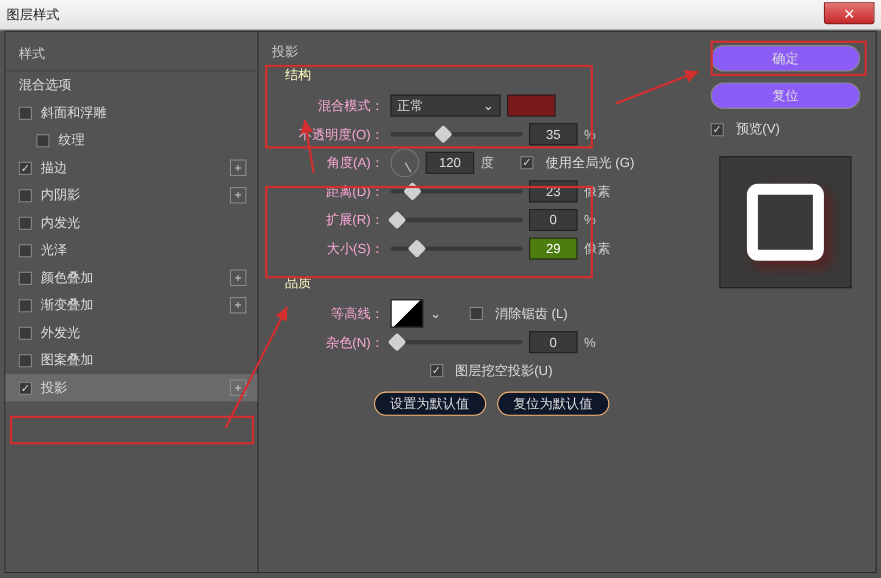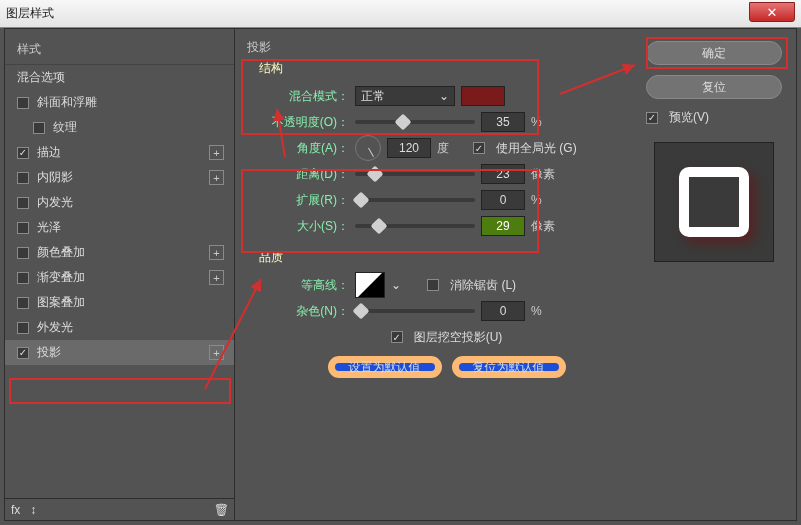--- a/index.html
+++ b/index.html
@@ -15,37 +15,37 @@
 .cbox{width:12px;height:12px;border:1px solid #8a8a8a;background:#3a3a3a;margin-right:8px;display:flex;align-items:center;justify-content:center;font-size:10px;color:#fff}
 .cbox.ck::after{content:"✓";font-size:10px;color:#ddd}
 .plusbox{width:15px;height:15px;border:1px solid #8a8a8a;margin-left:auto;display:flex;align-items:center;justify-content:center;color:#ccc;font-size:11px}
 .side-sel{background:#6a6a6a}
 .hl-red{position:absolute;border:2px solid #d32f2f;pointer-events:none}
 .main{flex:1;padding:10px 0 0 0;position:relative}
 .sect-title{margin-left:12px;margin-bottom:4px;color:#ccc}
 .grp{margin:0 12px 10px 24px}
 .grp-title{color:#fef9c3;margin-bottom:6px}
 .row{display:flex;align-items:center;height:26px;gap:6px}
-.lbl{width:90px;text-align:right;color:#86efac}
+.lbl{width:90px;text-align:right;color:#f9a8d4}
 .sel{width:100px;height:20px;background:#3a3a3a;border:1px solid #222;color:#ddd;padding:0 5px;display:flex;align-items:center;justify-content:space-between}
 .swatch{width:44px;height:20px;background:#7a1a1a;border:1px solid #222}
 .slider{width:120px;height:4px;background:#3a3a3a;position:relative;border-radius:2px}
 .thumb{position:absolute;top:-4px;width:12px;height:12px;background:#d0d0d0;border-radius:2px;transform:rotate(45deg)}
 .numbox{width:44px;height:20px;background:#3a3a3a;border:1px solid #222;color:#ddd;text-align:center;line-height:18px}
 .numbox.selblue{background:#4d7c0f;color:#fff}
 .unit{width:30px;color:#ccc}
 .angle-ctl{width:26px;height:26px;border:1px solid #777;border-radius:50%;position:relative;background:#535353}
 .angle-ctl::after{content:"";position:absolute;left:50%;top:50%;width:1px;height:10px;background:#ccc;transform-origin:top center;transform:rotate(-30deg)}
 .chk{width:12px;height:12px;border:1px solid #8a8a8a;background:#3a3a3a;display:inline-flex;align-items:center;justify-content:center;margin-right:5px}
 .chk.ck::after{content:"✓";font-size:10px;color:#ddd}
 .contour-sw{width:30px;height:26px;background:linear-gradient(135deg,#fff 49%,#000 51%);border:1px solid #222}
-.btn{height:22px;padding:0 14px;background:#1d4ed8;border:7px solid #fdba74;border-radius:11px;display:inline-flex;align-items:center;justify-content:center;color:#ddd}
+.btn{height:22px;padding:0 14px;background:#0f172a;border:1px solid #fdba74;border-radius:11px;display:inline-flex;align-items:center;justify-content:center;color:#ddd}
 .btn-row{display:flex;gap:10px;justify-content:center;margin-top:6px}
 .right-col{width:150px;padding:12px 14px 0 0;display:flex;flex-direction:column;gap:10px;align-items:stretch}
-.rbtn{height:24px;border:1px solid #888;border-radius:12px;background:#737373;display:flex;align-items:center;justify-content:center;color:#ddd}
+.rbtn{height:24px;border:1px solid #888;border-radius:12px;background:#8b5cf6;display:flex;align-items:center;justify-content:center;color:#ddd}
 .preview-box{width:120px;height:120px;background:#3a3a3a;border:1px solid #222;margin-top:6px;display:flex;align-items:center;justify-content:center;align-self:center}
 .prev-sq{width:70px;height:70px;border:10px solid #fff;border-radius:10px;background:#3a3a3a;box-shadow:6px 6px 12px rgba(120,10,10,.5)}
 .statusbar{position:absolute;left:0;bottom:0;height:22px;width:230px;border-top:1px solid #2d2d2d;display:flex;align-items:center;padding:0 6px;gap:10px;color:#bbb}
 .icon{font-style:normal}
 svg.arrow{position:absolute;pointer-events:none}
 </style>
 </head>
 <body>
 
 <div class="titlebar">
@@ -92,37 +92,32 @@
         <span>颜色叠加</span>
         <span class="plusbox">+</span>
       </div>
     <div class="side-item">
         <span class="cbox"></span>
         <span>渐变叠加</span>
         <span class="plusbox">+</span>
       </div>
     <div class="side-item">
         <span class="cbox"></span>
+        <span>外发光</span>
+      </div>
+    <div class="side-item">
+        <span class="cbox"></span>
         <span>图案叠加</span>
-      </div>
-    <div class="side-item">
-        <span class="cbox"></span>
-        <span>外发光</span>
       </div>
     <div class="side-item side-sel">
         <span class="cbox ck"></span>
         <span>投影</span>
         <span class="plusbox">+</span>
       </div>
 
-    <div class="statusbar">
-      <span class="icon">fx</span>
-      <span class="icon">↕</span>
-      <span style="margin-left:auto" class="icon">🗑</span>
-    </div>
 
     <div class="hl-red" style="left:4px;top:349px;width:222px;height:26px"></div>
   </div>
 
   <div class="main">
     <div class="sect-title">投影</div>
 
     <div class="grp">
       <div class="grp-title">结构</div>
 

